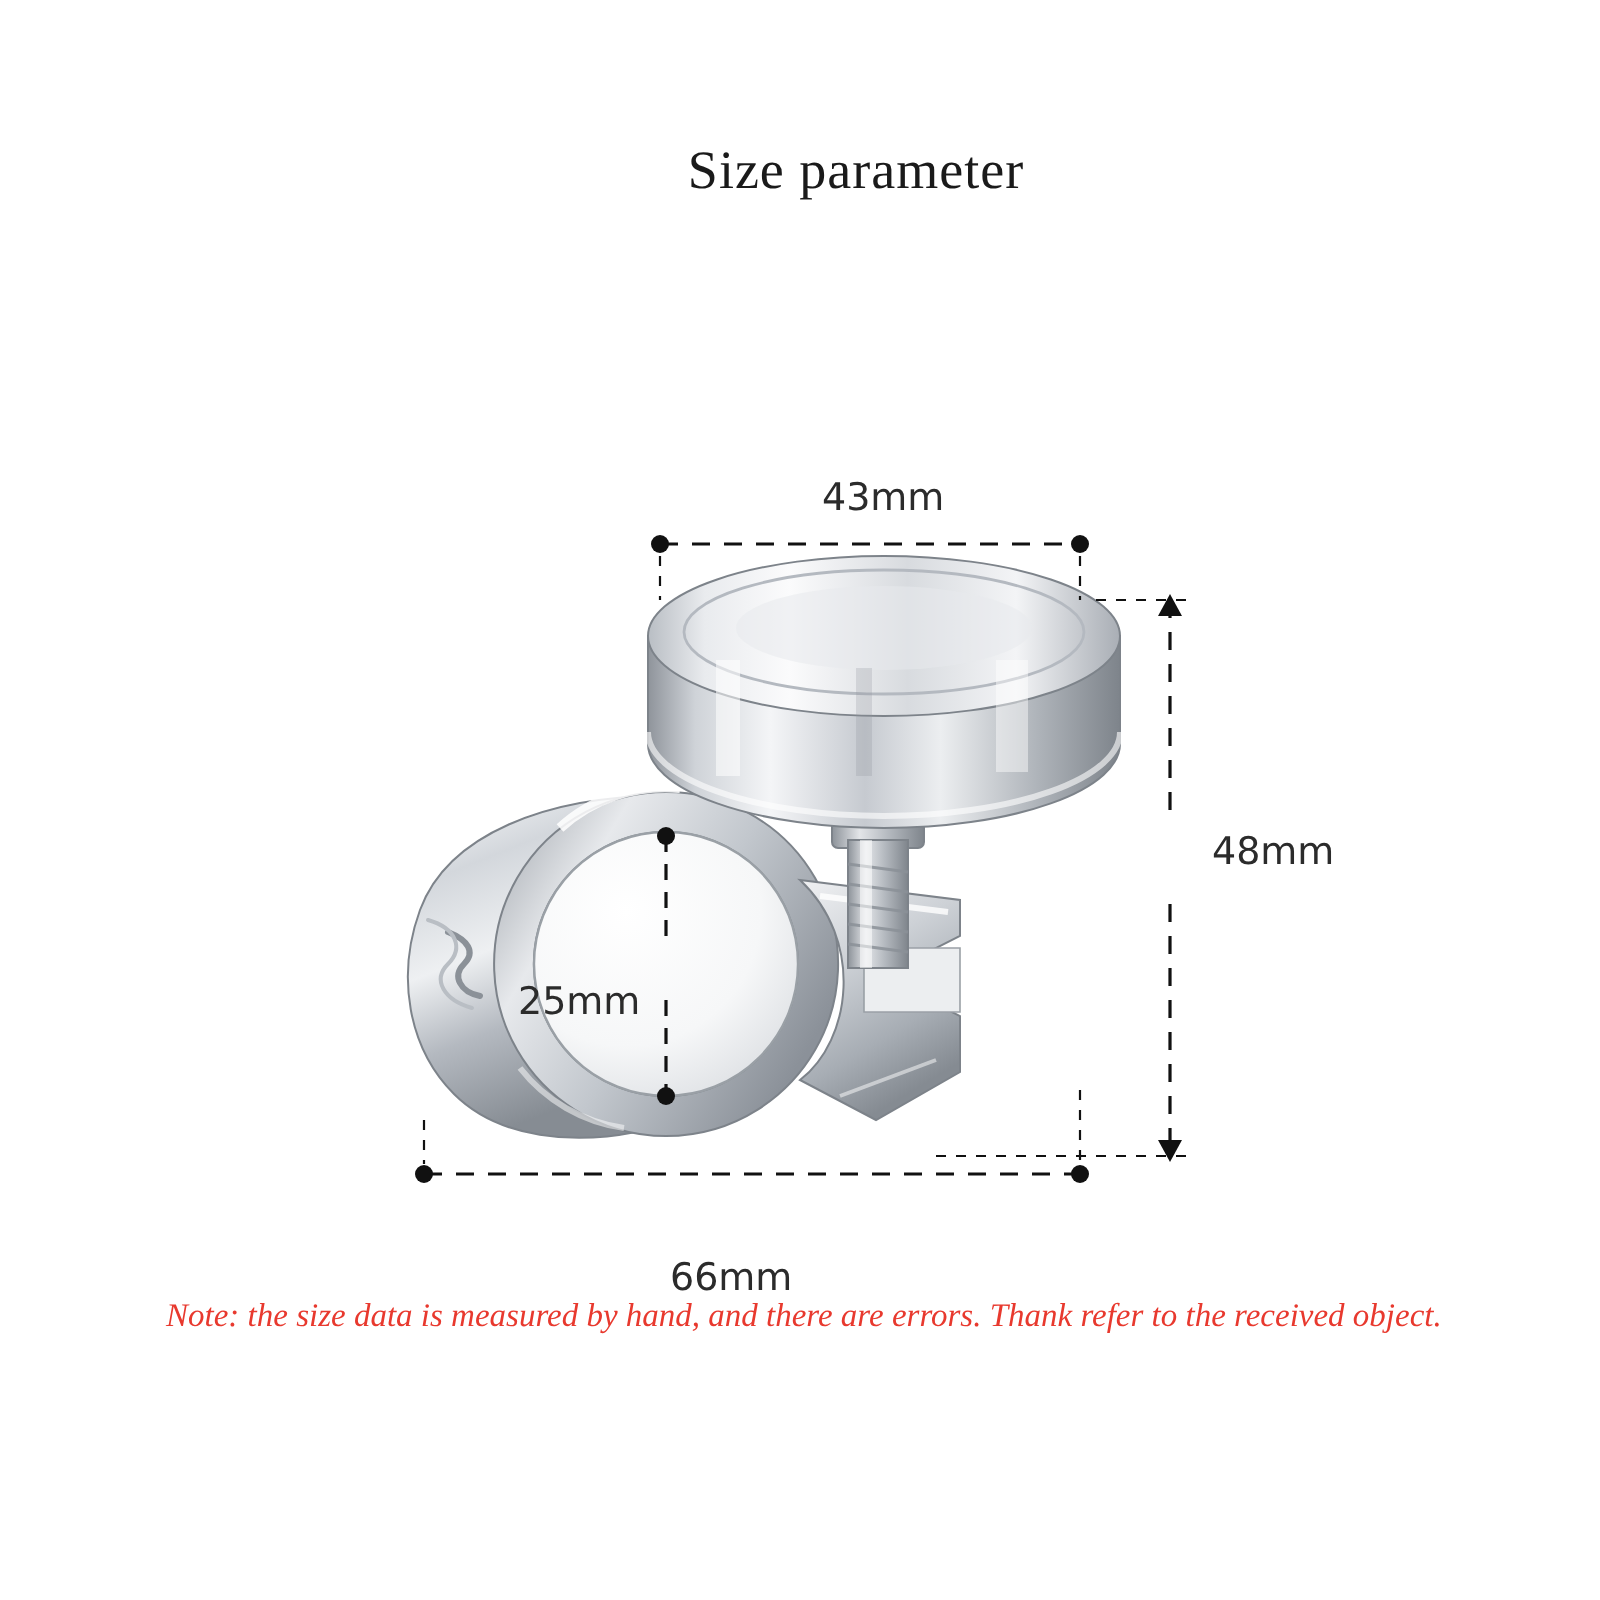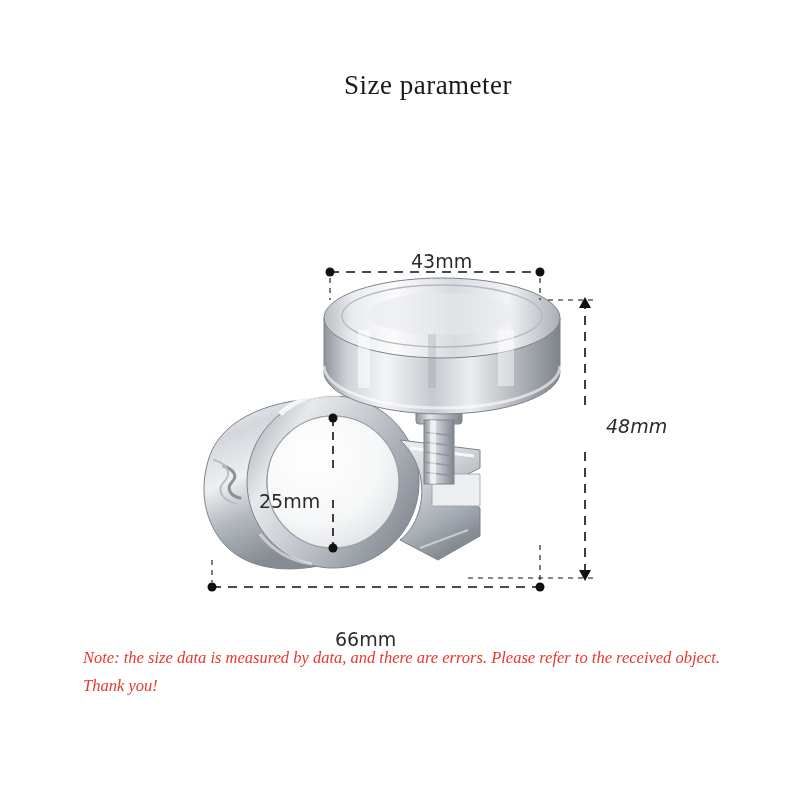--- a/index.html
+++ b/index.html
@@ -31,22 +31,22 @@
   }
 
   
   .dim-label {
     position: absolute;
     font-family: "DejaVu Sans", sans-serif;
     font-size: 19px;
     color: #2b2b2b;
     white-space: nowrap;
   }
-  .dim-top    { left: 383px; top: 250px; }
-  .dim-right  { left: 578px; top: 415px; font-style: italic; }
+  .dim-top    { left: 383px; top: 238px; }
+  .dim-right  { left: 578px; top: 415px; }
   .dim-inner  { left: 231px; top: 490px; }
   .dim-bottom { left: 307px; top: 628px; }
 
   
   .note {
     position: absolute;
     left: 55px;
     top: 644px;
     width: 710px;
     font-family: "Liberation Serif", serif;
@@ -222,17 +222,16 @@
       </g>
     </g>
   </svg>
 
   <div class="dim-label dim-top">43mm</div>
   <div class="dim-label dim-right">48mm</div>
   <div class="dim-label dim-inner">25mm</div>
   <div class="dim-label dim-bottom">66mm</div>
 
   <div class="note">
-    <span>Note: the size data is measured by data, and there are errors. Please refer to the received object.</span>
-    <span class="line2">Thank you!</span>
+    <span>Note: the size data is measured by hand, and there are errors. Thank refer to the received object.</span>
   </div>
 
 </div>
 
 </body></html>

